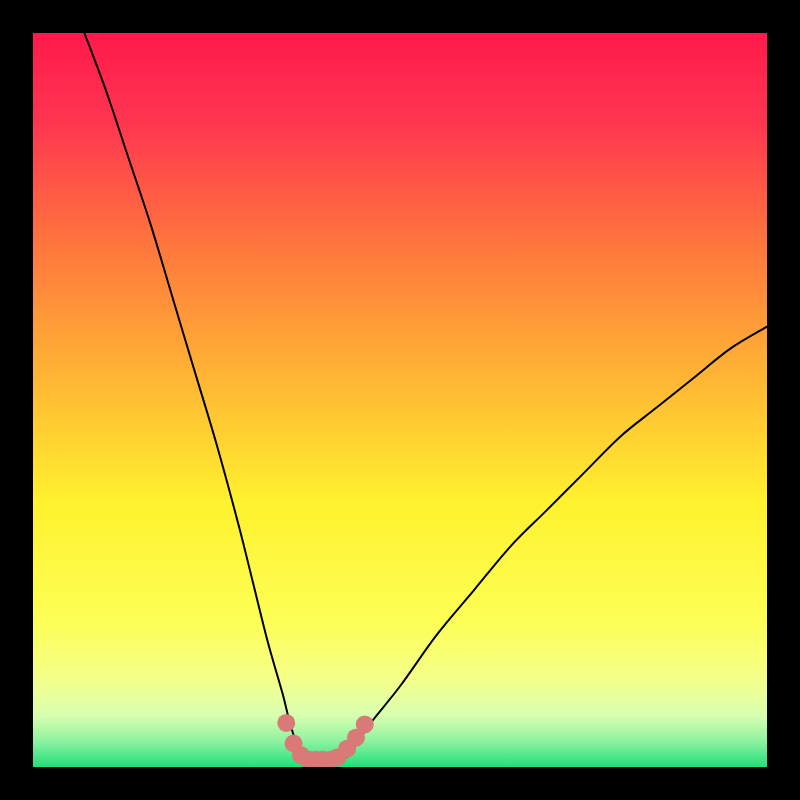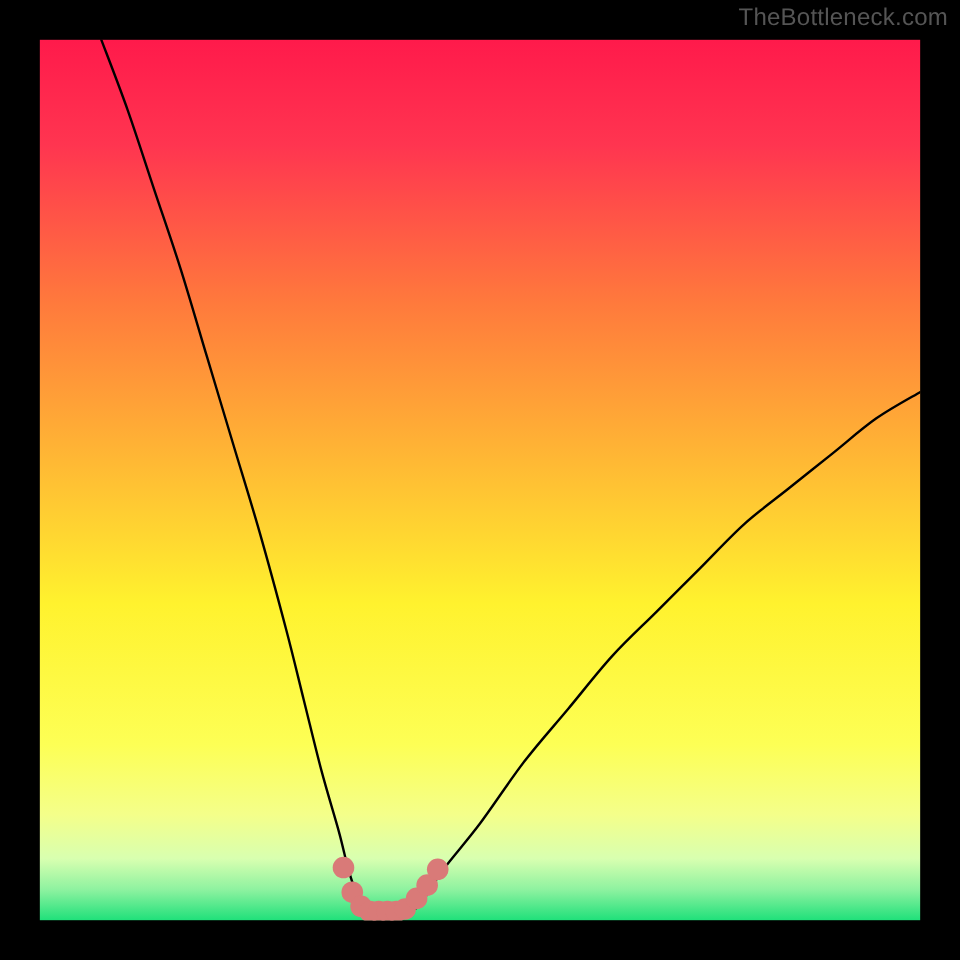--- a/index.html
+++ b/index.html
@@ -39,21 +39,20 @@
   .plot svg {
     display: block;
     width: 734px;
     height: 734px;
   }
 </style>
 </head>
 <body>
 
 <div class="frame">
-  <div class="watermark">TheBottleneck.com</div>
   <div class="plot">
     <svg id="chart-svg" viewBox="0 0 734 734">
         <defs>
           <linearGradient id="bg-grad" x1="0" y1="0" x2="0" y2="1">
             <stop offset="0%" stop-color="#ff1a4b"></stop>
             <stop offset="12%" stop-color="#ff3550"></stop>
             <stop offset="30%" stop-color="#ff7a3c"></stop>
             <stop offset="48%" stop-color="#ffb934"></stop>
             <stop offset="64%" stop-color="#fff22e"></stop>
             <stop offset="80%" stop-color="#fdff55"></stop>

